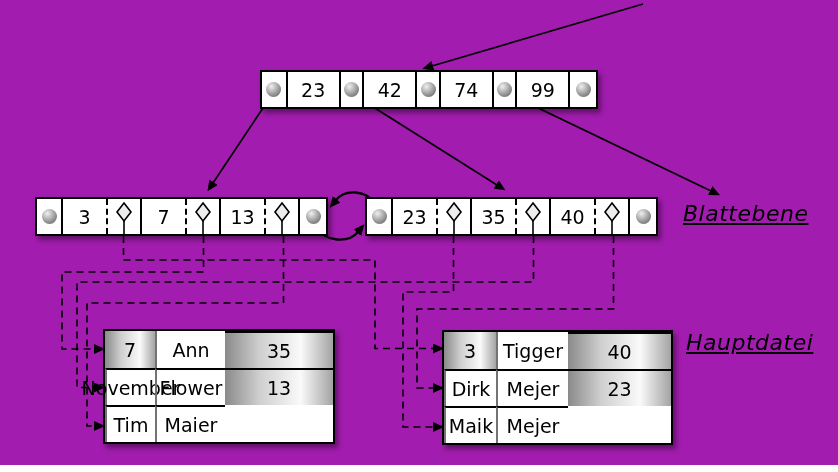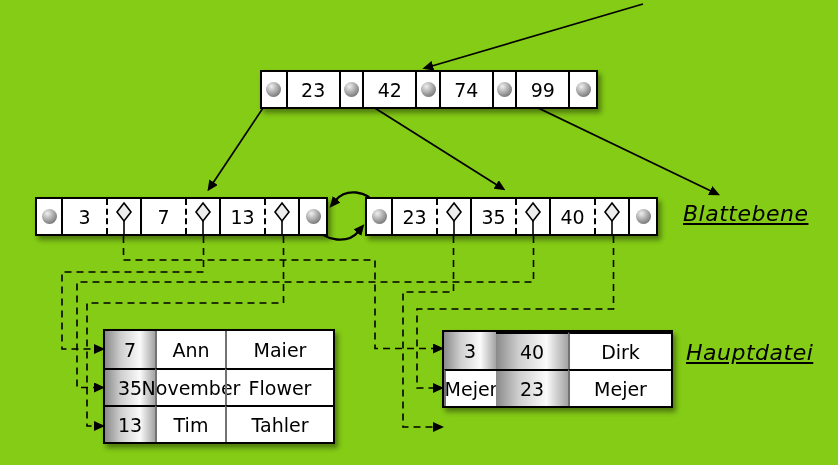--- a/index.html
+++ b/index.html
@@ -1,19 +1,19 @@
 <!DOCTYPE html>
 <html><head>
 <meta charset="utf-8">
 <style>
   html,body { margin:0; padding:0; }
   #stage {
     position: relative;
     width: 838px; height: 465px;
-    background: #84cc16;
+    background: #a21caf;
     font-family: "DejaVu Sans", sans-serif;
     color: #000;
     overflow: hidden;
   }
   
   .node {
     position: absolute;
     box-sizing: border-box;
     display: flex;
     background: #fff;
@@ -71,21 +71,21 @@
   
   .lvl-label {
     position: absolute;
     font-style: italic;
     font-size: 22px;
     letter-spacing: 0.5px;
     white-space: nowrap;
     text-decoration: underline;
   }
   #label-blattebene { left: 683px; top: 201px; }
-  #label-hauptdatei { left: 686px; top: 340px; }
+  #label-hauptdatei { left: 686px; top: 330px; }
   
   #wires {
     position: absolute; left: 0; top: 0;
     width: 838px; height: 472px;
     pointer-events: none;
   }
 </style>
 </head>
 <body>
 
@@ -192,34 +192,35 @@
         </svg>
     </div>
     <div class="cell w-ballE bl-solid">
         <span class="ball"></span>
       </div>
   </div>
 
   <div class="dtable" id="table-left">
     <div class="tcell keycol c0 r0">7</div>
     <div class="tcell r0">Ann</div>
-    <div class="tcell r0">Maier</div>
     <div class="tcell keycol c0">35</div>
     <div class="tcell">November</div>
     <div class="tcell">Flower</div>
     <div class="tcell keycol c0">13</div>
     <div class="tcell">Tim</div>
-    <div class="tcell">Tahler</div>
+    <div class="tcell">Maier</div>
   </div>
 
   <div class="dtable" id="table-right">
     <div class="tcell keycol c0 r0">3</div>
+    <div class="tcell r0">Tigger</div>
     <div class="tcell keycol c0">40</div>
     <div class="tcell">Dirk</div>
     <div class="tcell">Mejer</div>
     <div class="tcell keycol c0">23</div>
+    <div class="tcell">Maik</div>
     <div class="tcell">Mejer</div>
   </div>
 
   <div class="lvl-label" id="label-blattebene">Blattebene</div>
   <div class="lvl-label" id="label-hauptdatei">Hauptdatei</div>
 
 </div>
 
 </body></html>

